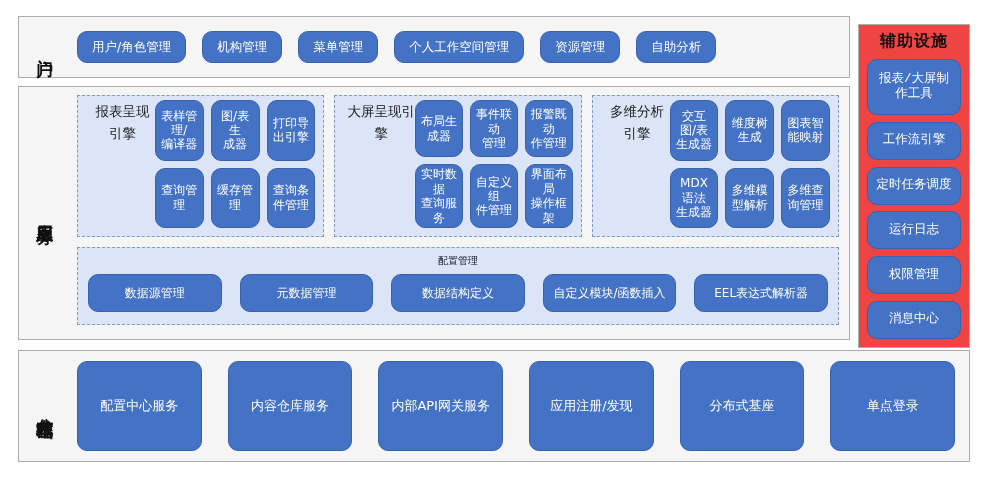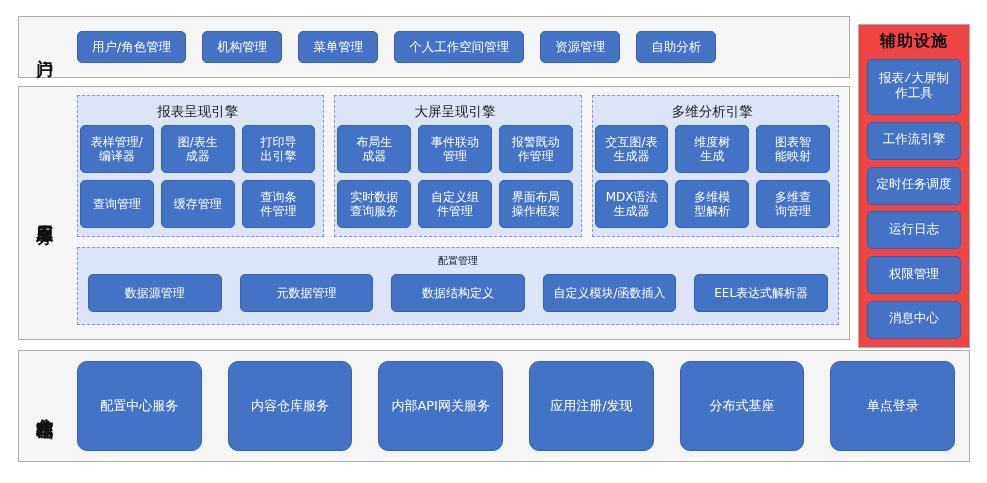--- a/index.html
+++ b/index.html
@@ -50,21 +50,21 @@
     display: block;
     writing-mode: vertical-rl;
     text-orientation: upright;
     white-space: nowrap;
   }
 
   
   .btn {
     background: #4472c4;
     border: 1px solid #3862ad;
-    border-radius: 5px;
+    border-radius: 10px;
     color: #ffffff;
     display: flex;
     align-items: center;
     justify-content: center;
     text-align: center;
     font-size: 12.5px;
     line-height: 1.22;
     box-sizing: border-box;
     padding: 2px 4px;
     white-space: pre-line;
@@ -154,23 +154,22 @@
     top: 0;
     height: 142px;
     display: flex;
     gap: 10px;
   }
   .engine {
     flex: 1 1 0;
     background: #dbe5f7;
     border: 1px dashed #7d9ad4;
     box-sizing: border-box;
-    padding: 4px 8px 8px 2px;
-    display: flex;
-    flex-direction: column;
+    padding: 4px 8px 8px 12px;
+    display: flex;
   }
   .engine-title {
     text-align: center;
     font-size: 13.5px;
     color: #1a1a1a;
     height: 22px;
     line-height: 22px;
     margin-bottom: 3px;
   }
   .engine-grid {

